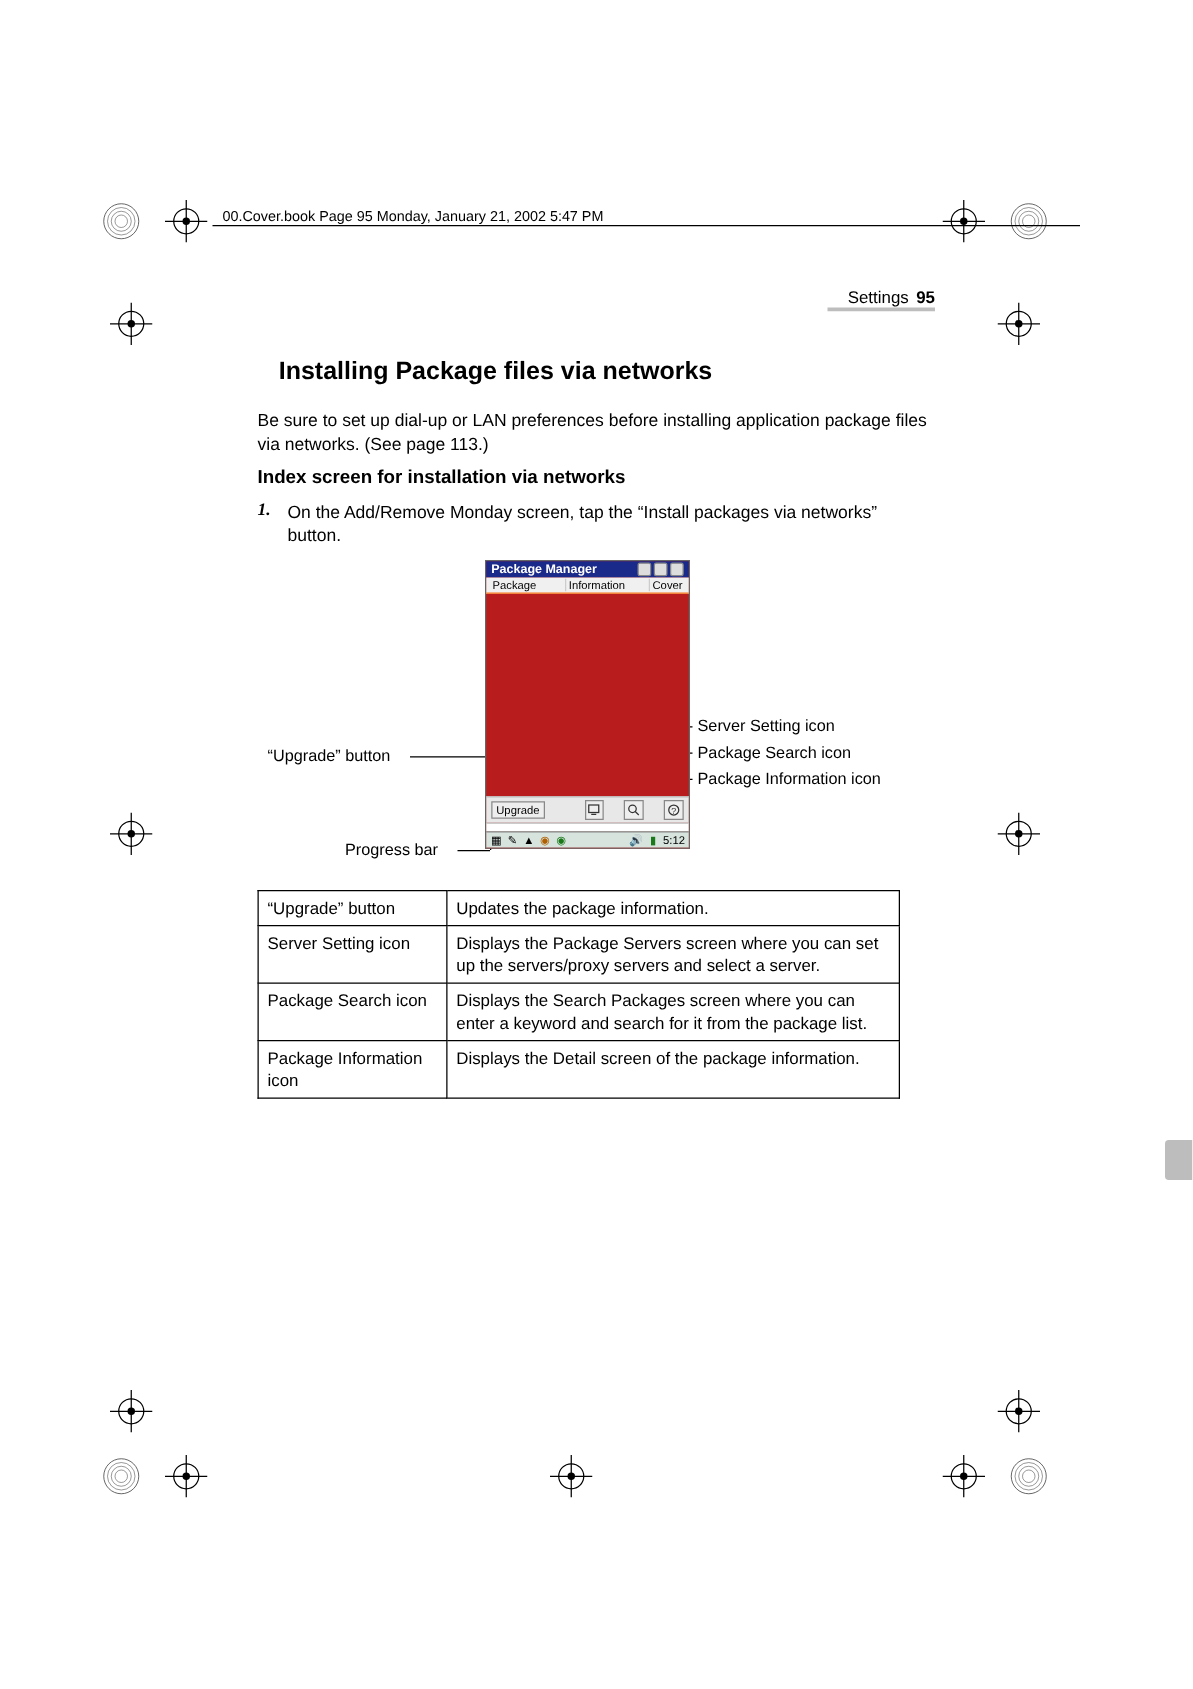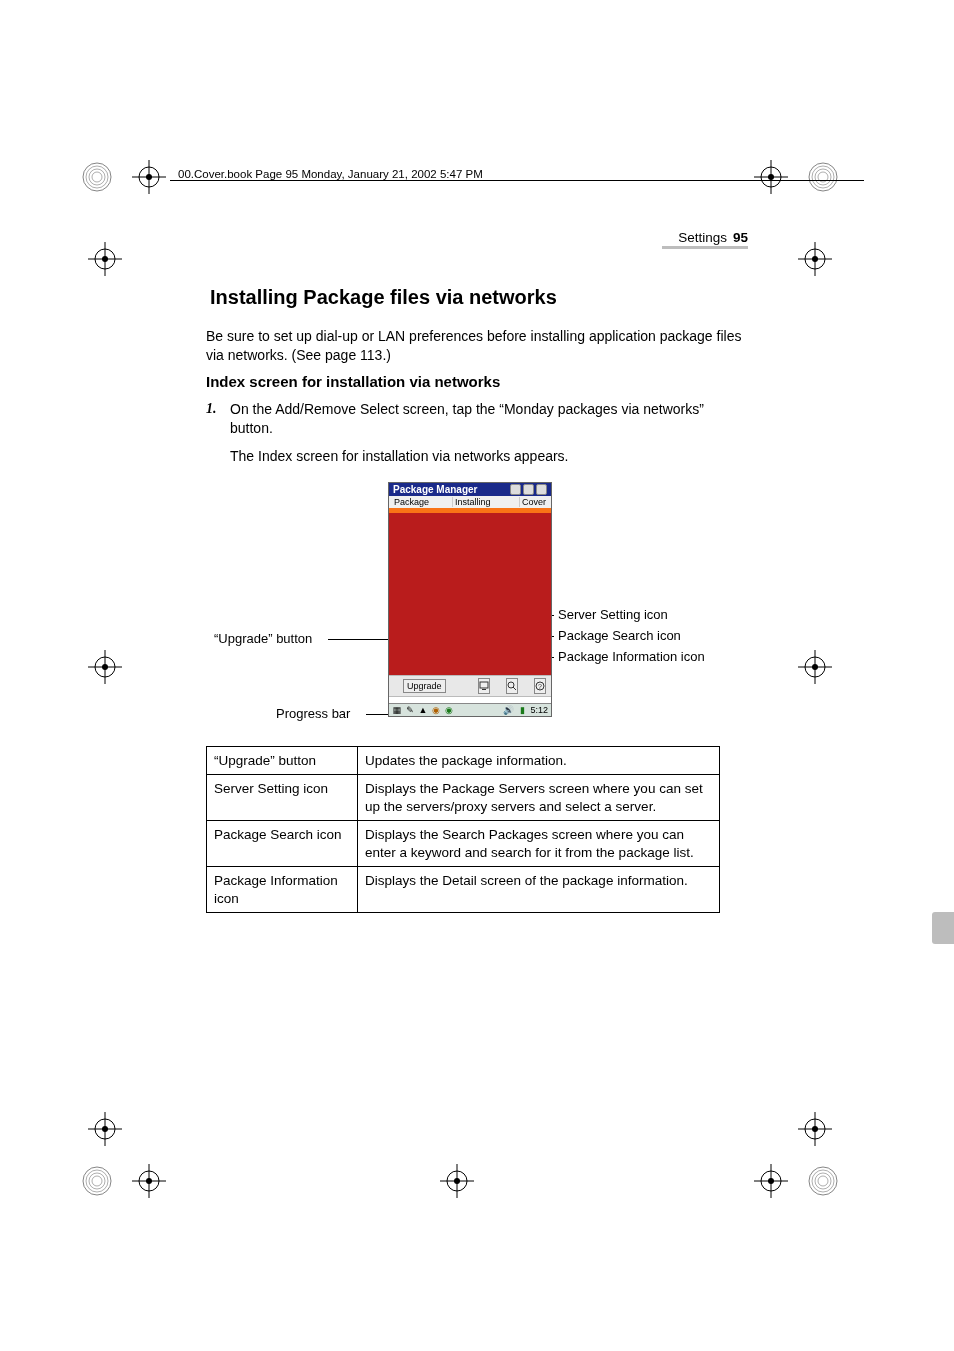--- a/index.html
+++ b/index.html
@@ -60,21 +60,21 @@
 
   .content {
     position: absolute;
     left: 206px;
     top: 274px;
     width: 540px;
   }
   .h2 {
     font-size: 20px;
     font-weight: bold;
-    margin: 0 0 18px 4px;
+    margin: 0 0 18px 17px;
   }
   .para {
     font-size: 14px;
     line-height: 1.35;
     margin: 0 0 4px 0;
   }
   .h3 {
     font-size: 15px;
     font-weight: bold;
     margin: 8px 0 10px 0;
@@ -122,32 +122,32 @@
     justify-content: space-between;
     align-items:center;
   }
   .titlebar-btns { display:flex; gap:2px; }
   .titlebar-btns span {
     width:9px; height:9px; background:#ddd; border:1px solid #888; border-radius:2px; display:inline-block;
   }
   .listhdr {
     display: flex;
     font-size: 9px;
-    border-bottom: 5px solid #f97316;
+    border-bottom: 1px solid #f97316;
     padding: 1px 3px;
     background:#f0f0f0;
   }
   .listhdr .c1 { flex:1; border-right:1px solid #ccc; padding-left:2px;}
   .listhdr .c2 { width:64px; border-right:1px solid #ccc; padding-left:2px;}
   .listhdr .c3 { width:26px; padding-left:2px;}
   .listbody { height: 162px; }
   .toolbar {
     display: flex;
     align-items: center;
-    padding: 2px 14px;
+    padding: 2px 4px;
     border-top: 1px solid #bbb;
     gap: 16px;
     background:#e8e8e8;
   }
   .tb-btn {
     font-size: 9px;
     background:#eee;
     border:1px solid #888;
     padding: 0 3px;
     line-height:12px;
@@ -357,23 +357,22 @@
 
   <div class="side-thumb"></div>
 
   <div class="content">
     <div class="h2">Installing Package files via networks</div>
     <div class="para">Be sure to set up dial-up or LAN preferences before installing application package files via networks. (See page 113.)</div>
     <div class="h3">Index screen for installation via networks</div>
 
     <div class="step">
       <div class="step-num">1.</div>
-      <div>On the Add/Remove Select screen, tap the “Monday packages via networks” button.</div>
+      <div>On the Add/Remove Monday screen, tap the “Install packages via networks” button.</div>
     </div>
-    <div class="figcap">The Index screen for installation via networks appears.</div>
 
     <div class="figure">
 
       <div class="callout" style="left:8px; top:149px;">“Upgrade” button</div>
       <div class="callout-line" style="left:122px; top:157px; width:60px; height:1px;"></div>
 
       <div class="callout" style="left:70px; top:224px;">Progress bar</div>
       <div class="callout-line" style="left:160px; top:232px; width:26px; height:1px;"></div>
       <div class="callout-line" style="left:186px; top:216px; width:1px; height:16px;"></div>
 
@@ -393,21 +392,21 @@
         <div class="titlebar">
           <span>Package Manager</span>
           <span class="titlebar-btns">
             <span></span>
             <span></span>
             <span></span>
           </span>
         </div>
         <div class="listhdr">
           <div class="c1">Package</div>
-          <div class="c2">Installing</div>
+          <div class="c2">Information</div>
           <div class="c3">Cover</div>
         </div>
         <div class="listbody"></div>
         <div class="toolbar">
           <div class="tb-btn">Upgrade</div>
           <div class="tb-spacer"></div>
           <div class="tb-icon">
             <svg width="10" height="10" viewBox="0 0 10 10">
                 <rect x="1" y="1" width="8" height="6" fill="none" stroke="#333"></rect>
                 <rect x="3" y="8" width="4" height="1" fill="#333"></rect>

